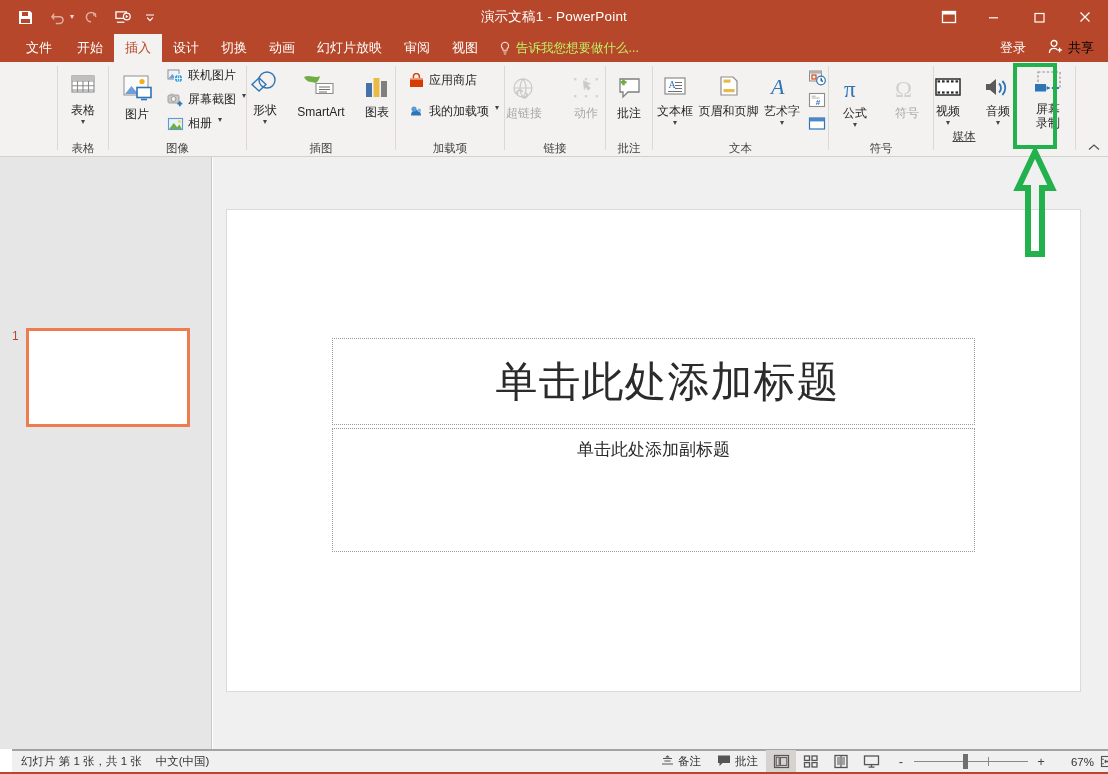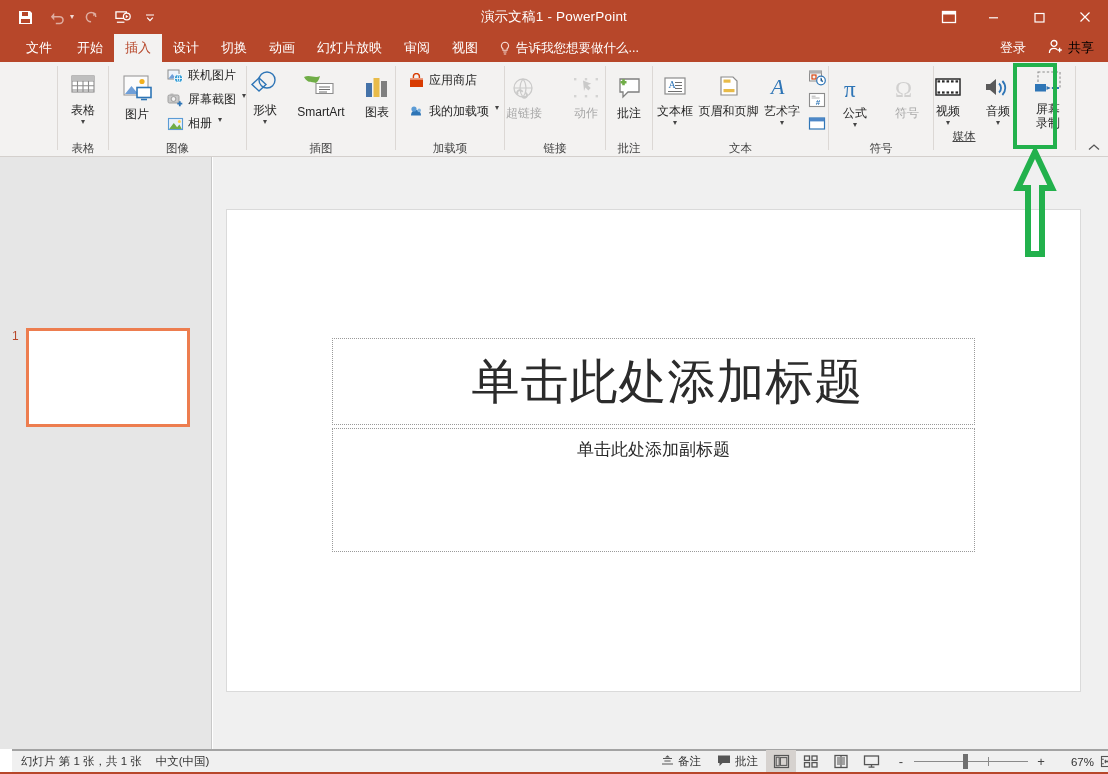--- a/index.html
+++ b/index.html
@@ -42,21 +42,21 @@
   }
   .tabs { position:absolute; left:0; top:0; height:28px; display:flex; align-items:stretch; }
   .tab {
     display:flex; align-items:center; padding:0 11px; height:28px;
     color:#fff; font-size:13px; white-space:nowrap;
   }
   .tab.first { padding-left:26px; padding-right:14px; }
   .tab.active { background:#f3f2f1; color:#b7472a; }
   .tellme {
     display:flex; align-items:center; gap:5px; padding:0 10px; height:28px;
-    color:#ffffff; font-size:12.5px; white-space:nowrap;
+    color:#bef264; font-size:12.5px; white-space:nowrap;
   }
   .tellme svg { display:block; }
   .tb-right { position:absolute; right:4px; top:0; height:28px; display:flex; align-items:center; gap:0; }
   .signin { color:#fff; font-size:13px; padding:0 12px; }
   .share { display:flex; gap:4px; color:#000000; font-size:13px; padding:0 10px; }
   .share svg { display:block; }
 
   
   .ribbon {
     position:absolute; left:0; top:62px; width:1108px; height:95px;
@@ -126,21 +126,21 @@
   .slide {
     position:absolute; left:14px; top:53px; width:853px; height:481px;
     background:#fff; box-shadow:0 0 0 1px #dadada;
   }
   .ph {
     position:absolute; border:1px dotted #9a9a9a;
     display:flex; align-items:center; justify-content:center; text-align:center;
     color:#2b2b2b;
   }
   .ph-title { left:105px; top:128px; width:643px; height:87px; }
-  .ph-title span { font-size:48px; letter-spacing:1px; font-weight:400;margin-left:28px; }
+  .ph-title span { font-size:42px; letter-spacing:1px; font-weight:400;margin-left:28px; }
   .ph-sub { left:105px; top:218px; width:643px; height:124px; align-items:flex-start; padding-top:9px; }
   .ph-sub span { font-size:17px; display:block; width:100%; }
   .vscroll {
     position:absolute; right:0; top:0; width:0px; height:100%;
   }
 
   
   .statusbar {
     position:absolute; left:12px; top:749px; width:1108px; height:23px;
     background:#f0f0f0; border-top:2px solid #a3a3a3;

